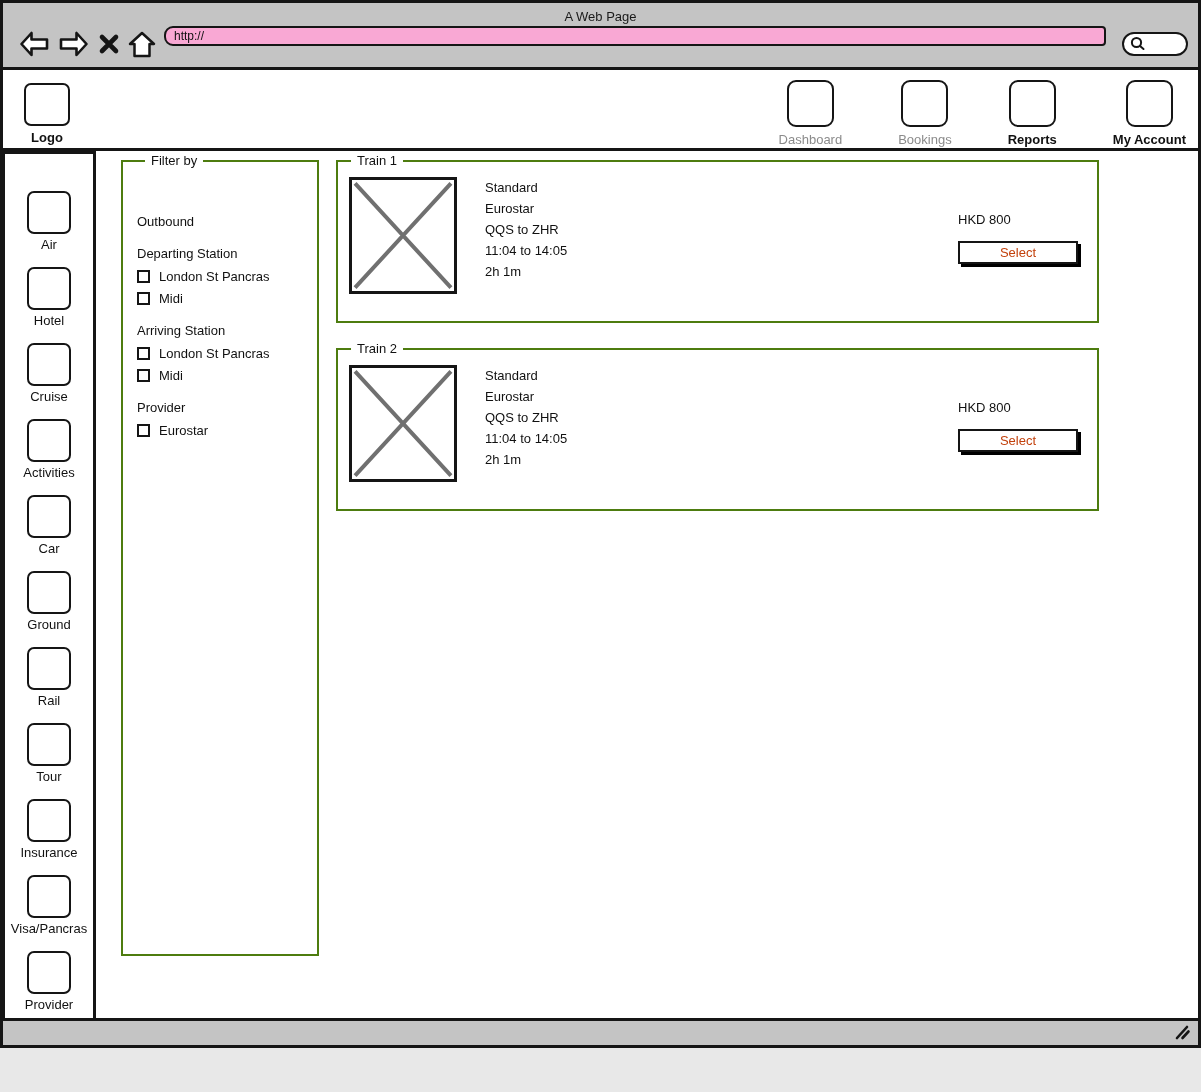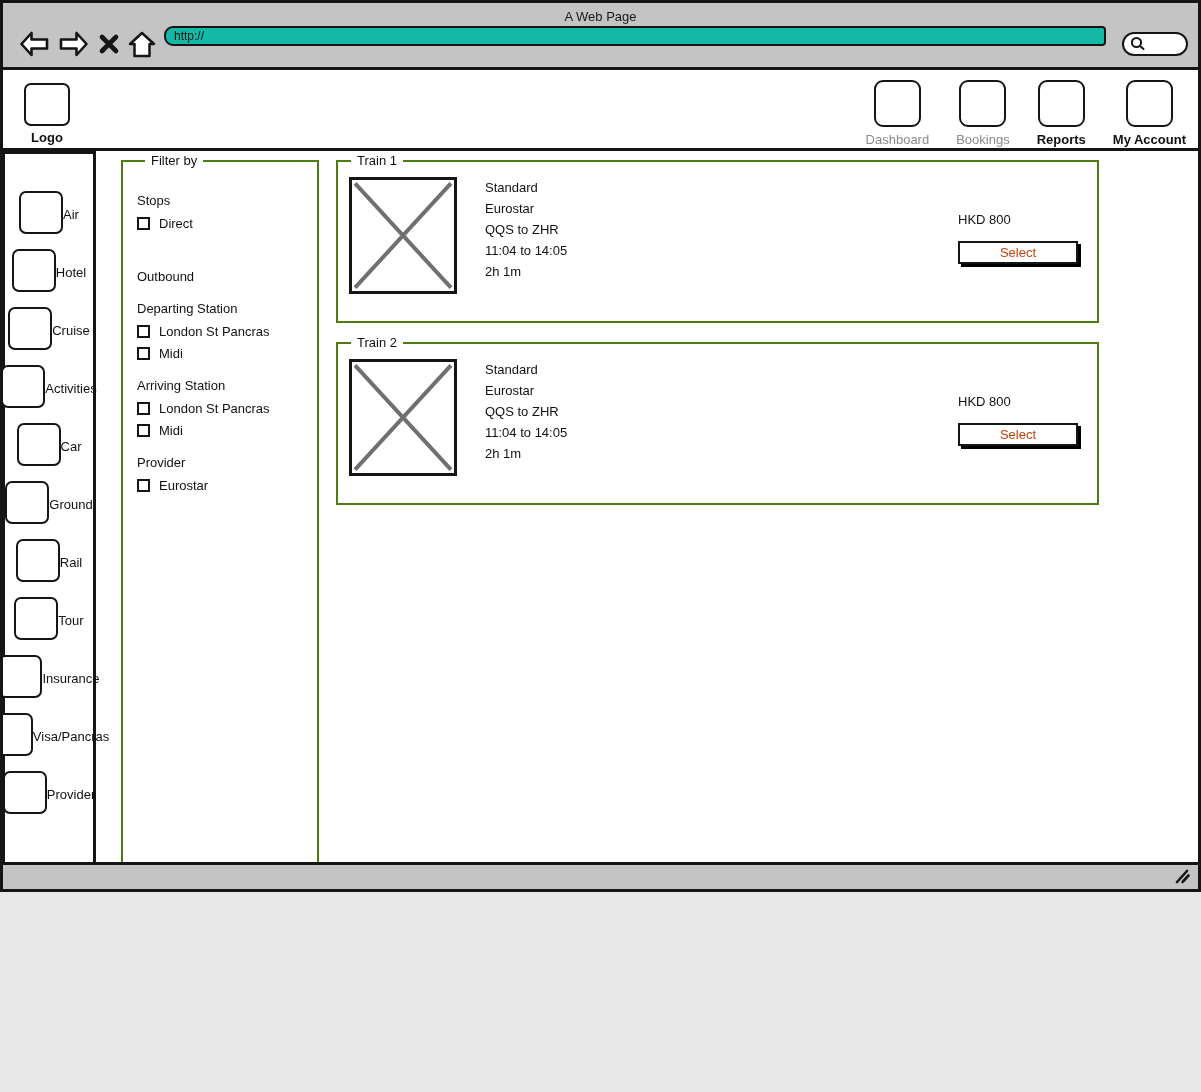--- a/index.html
+++ b/index.html
@@ -2,73 +2,73 @@
 <html><head>
 <meta charset="utf-8">
 <style>
   * { box-sizing: border-box; margin: 0; padding: 0; }
   html,body { background:#e8e8e8; }
   body { font-family: "Liberation Sans", sans-serif; color:#111; }
 
   .page {
     position: relative;
     width: 1201px;
-    height: 892px;
+    height: 1048px;
     background: #fff;
     border: 3px solid #151515;
     overflow: hidden;
   }
 
   
   .chrome {
     position: absolute; left:0; right:0; top:0; height:67px;
     background:#c4c4c4;
     border-bottom: 3px solid #151515;
   }
   .chrome-title { text-align:center; font-size:13px; padding-top:6px; color:#1a1a1a; }
   .chrome-toolbar {
     position:absolute; left:16px; right:10px; top:24px; height:34px;
     display:flex; align-items:center;
   }
   .tool-icon { flex:0 0 auto; display:block; cursor:pointer; }
   .url-field {
     flex:1 1 auto; height:20px; margin:0 16px 16px 8px;
-    background:#14b8a6; border:2px solid #151515;
+    background:#f9a8d4; border:2px solid #151515;
     border-radius:9px 4px 4px 9px;
     font-size:12px; line-height:16px; padding:0 8px;
     display:flex; align-items:center;
   }
   .search-pill {
     flex:0 0 auto; width:66px; height:24px;
     background:#fff; border:2px solid #151515; border-radius:13px;
     display:flex; align-items:center; padding-left:5px;
   }
 
   
   .header {
     position:absolute; left:0; right:0; top:67px; height:81px;
     background:#fff; border-bottom:3px solid #151515;
   }
   .logo-block { position:absolute; left:20px; top:13px; width:48px; text-align:center; cursor:pointer; }
   .logo-box { width:46px; height:43px; border:2px solid #151515; border-radius:7px; background:#fff; margin:0 auto; }
   .logo-label { font-size:13px; font-weight:700; margin-top:4px; }
-  .nav { position:absolute; right:12px; top:10px; display:flex; align-items:flex-start; }
+  .nav { position:absolute; right:12px; top:10px; display:flex; align-items:flex-start;gap:29px; }
   .nav-item { display:flex; flex-direction:column; align-items:center; margin-left:27px; cursor:pointer; }
   .nav-icon-box { width:47px; height:47px; border:2px solid #151515; border-radius:9px; background:#fff; }
   .nav-label { font-size:13px; font-weight:700; margin-top:5px; white-space:nowrap; }
   .nav-label.muted { color:#8b8b8b; font-weight:400; }
 
   
   .sidebar {
     position:absolute; left:0; top:148px; width:93px; height:916px;
     background:#fff; border:3px solid #151515; border-left-width:2px;
     display:flex; flex-direction:column; align-items:center;
     padding-top:37px;
   }
-  .side-item { display:flex; flex-direction:row; align-items:center; margin-bottom:15px; cursor:pointer; }
+  .side-item { display:flex; flex-direction:column; align-items:center; margin-bottom:15px; cursor:pointer; }
   .side-icon-box { width:44px; height:43px; border:2px solid #151515; border-radius:7px; background:#fff; }
   .side-label { font-size:13px; margin-top:3px; white-space:nowrap; }
 
   
   fieldset { border:2px solid #4d7c0f; background:#fff; }
   legend { font-size:13px; padding:0 6px; margin-left:8px; }
 
   .filter {
     position:absolute; left:118px; top:150px; width:198px; height:803px;
     padding:8px 12px 0 14px;
@@ -77,21 +77,21 @@
   .filter-section { margin-left:0; }
   .filter-section + .filter-section { }
   .filter-section.extra-gap .filter-heading { margin-top:38px; }
   .checkbox-list { margin-top:8px; }
   .checkbox-row { display:flex; align-items:center; margin-bottom:7px; cursor:pointer; }
   .checkbox { width:13px; height:13px; border:2px solid #151515; background:#fff; flex:0 0 auto; }
   .checkbox-label { font-size:13px; margin-left:9px; white-space:nowrap; }
 
   
   .results { position:absolute; left:333px; top:150px; width:763px; }
-  .train-card { width:100%; height:170px; margin-bottom:12px; padding:9px 0 0 11px; position:relative; }
+  .train-card { width:100%; height:170px; margin-bottom:18px; padding:9px 0 0 11px; position:relative; }
   .train-card legend { margin-left:2px; }
   .card-body { display:flex; }
   .img-ph { width:108px; height:117px; border:3px solid #151515; background:#fff; flex:0 0 auto; }
   .img-ph svg { display:block; width:100%; height:100%; }
   .train-info { margin-left:28px; font-size:13px; padding-top:4px; }
   .train-info div { margin-bottom:8px; line-height:13px; }
   .price-col { position:absolute; left:620px; top:44px; width:130px; }
   .price { font-size:13px; }
   .select-btn {
     display:block; margin-top:14px; width:120px; height:23px;
@@ -224,30 +224,20 @@
       <div class="side-item">
         <div class="side-icon-box"></div>
         <div class="side-label">Provider</div>
       </div>
     </div>
 
   <fieldset class="filter">
     <legend>Filter by</legend>
     <div>
 
-        <div class="filter-section">
-          <div class="filter-heading">Stops</div>
-          <div class="checkbox-list">
-
-              <label class="checkbox-row">
-                <span class="checkbox"></span>
-                <span class="checkbox-label">Direct</span>
-              </label>
-            </div>
-        </div>
 
         <div class="filter-section extra-gap">
           <div class="filter-heading">Outbound</div>
           <div class="checkbox-list">
             
           </div>
         </div>
 
         <div class="filter-section">
           <div class="filter-heading">Departing Station</div>

